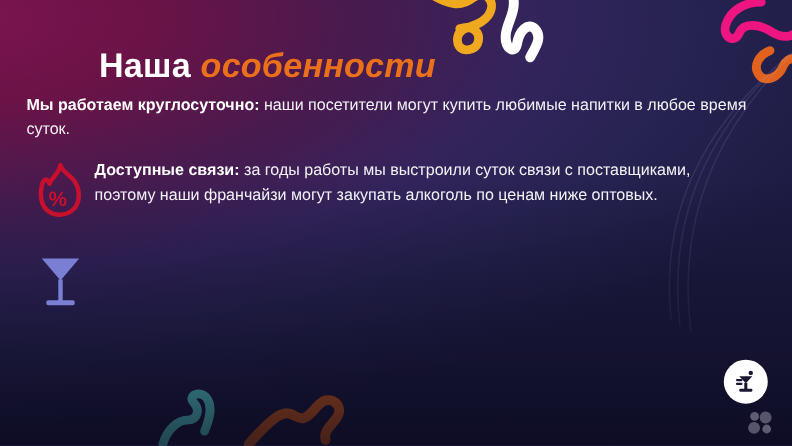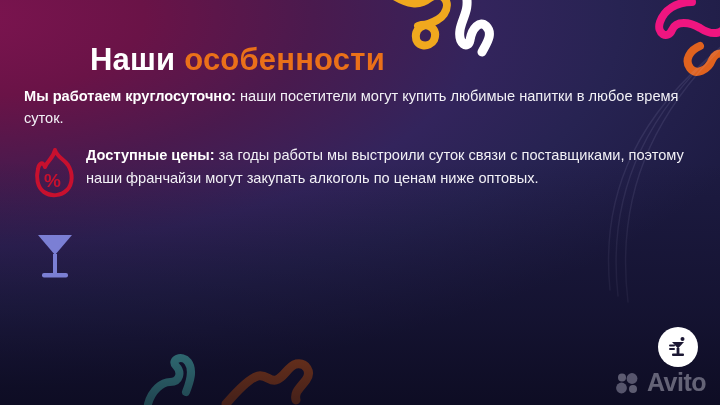--- a/index.html
+++ b/index.html
@@ -39,21 +39,21 @@
     left: 90px;
     top: 22px;
     font-size: 31px;
     font-weight: 700;
     letter-spacing: 0.2px;
     line-height: 1.12;
     white-space: nowrap;
     z-index: 5;
   }
   .title .t-white { color: #ffffff; }
-  .title .t-accent { color: #ea7019; }
+  .title .t-accent { color: #ea7019; font-style: italic; }
 
   
   .features {
     position: absolute;
     left: 24px;
     top: 84px;
     width: 660px;
     z-index: 5;
   }
   .feature {
@@ -140,21 +140,21 @@
         <g opacity="0.10" stroke="#c9c5ef" stroke-width="1.4">
           <path d="M730 40 C 640 110, 600 190, 610 290"></path>
           <path d="M740 30 C 650 104, 606 188, 618 296"></path>
           <path d="M750 22 C 660 98, 614 186, 628 302"></path>
         </g>
       </g>
     </svg>
   </div>
 
   <h1 class="title">
-    <span class="t-white">Наши</span>
+    <span class="t-white">Наша</span>
     <span class="t-accent">особенности</span>
   </h1>
 
   <div class="features">
 
     <div class="feature feature-1">
       <div class="feature-text">
         <b>Мы работаем круглосуточно:</b><span> наши посетители могут купить любимые напитки в любое время суток.</span>
       </div>
     </div>
@@ -162,21 +162,21 @@
     <div class="feature feature-2">
       <div class="feature-icon">
         <svg width="44" height="52" viewBox="0 0 44 52" fill="none">
           <path d="M22 3 C 20 12, 14 14, 12 20 C 10 14, 6 16, 5 22
                    C 3 30, 4 40, 11 45 C 18 50, 28 49, 34 43
                    C 40 37, 40 26, 35 18 C 30 11, 24 10, 22 3 Z" stroke="#c8102e" stroke-width="4" fill="none" stroke-linejoin="round"></path>
           <text x="11" y="40" font-family="Liberation Sans, sans-serif" font-size="19" font-weight="700" fill="#c8102e">%</text>
         </svg>
       </div>
       <div class="feature-text">
-        <b>Доступные цены:</b><span> за годы работы мы выстроили  суток связи с поставщиками, поэтому наши  франчайзи могут закупать алкоголь по ценам ниже  оптовых.</span>
+        <b>Доступные связи:</b><span> за годы работы мы выстроили  суток связи с поставщиками, поэтому наши  франчайзи могут закупать алкоголь по ценам ниже  оптовых.</span>
       </div>
     </div>
 
     <div class="feature feature-3">
       <div class="feature-icon">
         <svg width="44" height="52" viewBox="0 0 44 52" fill="none">
           <path d="M5 6 L39 6 L22 26 Z" fill="#7b7fd4"></path>
           <rect x="20" y="25" width="4" height="20" fill="#7b7fd4"></rect>
           <rect x="9" y="44" width="26" height="4.5" rx="2" fill="#7b7fd4"></rect>
         </svg>
@@ -196,16 +196,15 @@
     </svg>
   </div>
 
   <div class="watermark">
     <svg width="26" height="22" viewBox="0 0 26 22" fill="none">
       <circle cx="6" cy="5.5" r="4" fill="#c9c7d8"></circle>
       <circle cx="16" cy="6.5" r="5.4" fill="#b9b7cc"></circle>
       <circle cx="5.5" cy="16" r="5.4" fill="#b9b7cc"></circle>
       <circle cx="17" cy="17" r="4" fill="#c9c7d8"></circle>
     </svg>
-    <span class="wm-text">Avito</span>
   </div>
 
 </div>
 
 </body></html>

